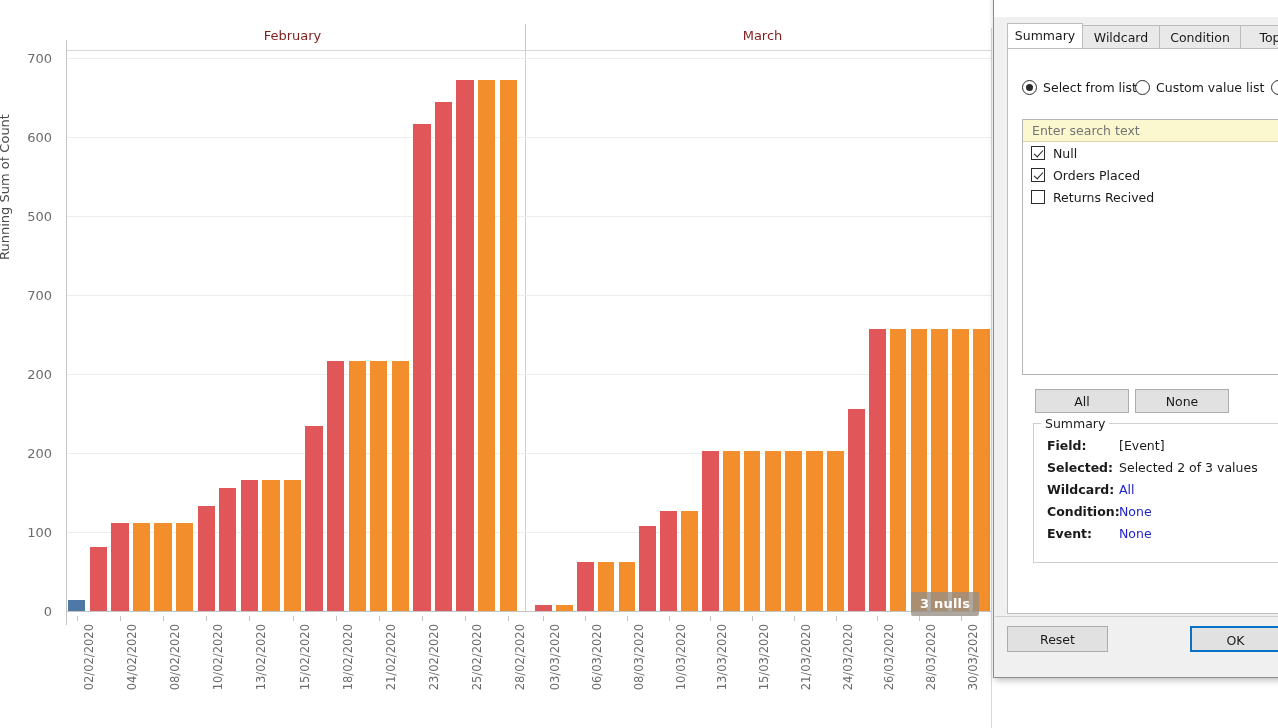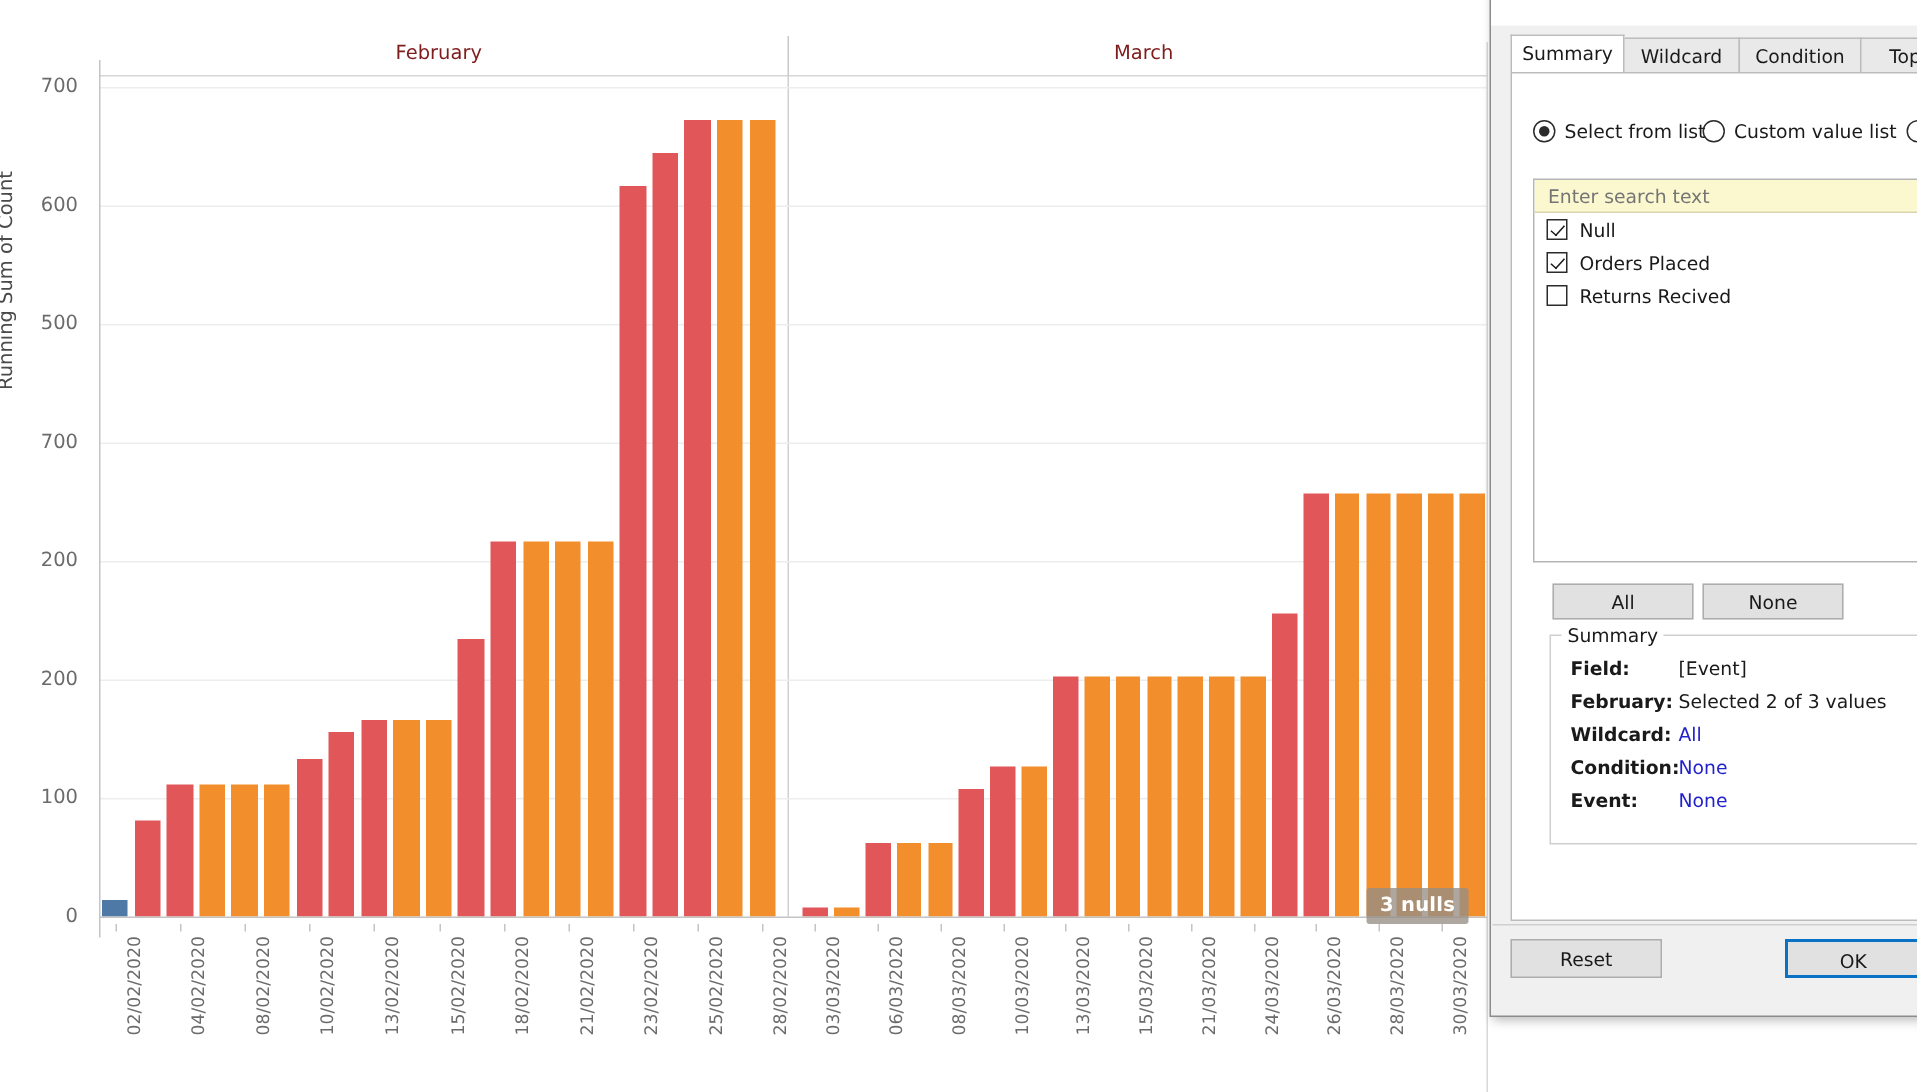--- a/index.html
+++ b/index.html
@@ -360,21 +360,21 @@
     <div class="gbtn" id="btn-none">None</div>
 
     <div id="summary-group"></div>
     <div id="summary-legend">Summary</div>
     <div id="summary-rows">
         <div class="sum-row" style="top: 389px; height: 16px;">
           <span class="sum-key">Field:</span>
           <span class="sum-val">[Event]</span>
         </div>
         <div class="sum-row" style="top: 411px; height: 16px;">
-          <span class="sum-key">February:</span>
+          <span class="sum-key">Selected:</span>
           <span class="sum-val">Selected 2 of 3 values</span>
         </div>
         <div class="sum-row" style="top: 433px; height: 16px;">
           <span class="sum-key">Wildcard:</span>
           <span class="sum-val link">All</span>
         </div>
         <div class="sum-row" style="top: 455px; height: 16px;">
           <span class="sum-key">Condition:</span>
           <span class="sum-val link">None</span>
         </div>

